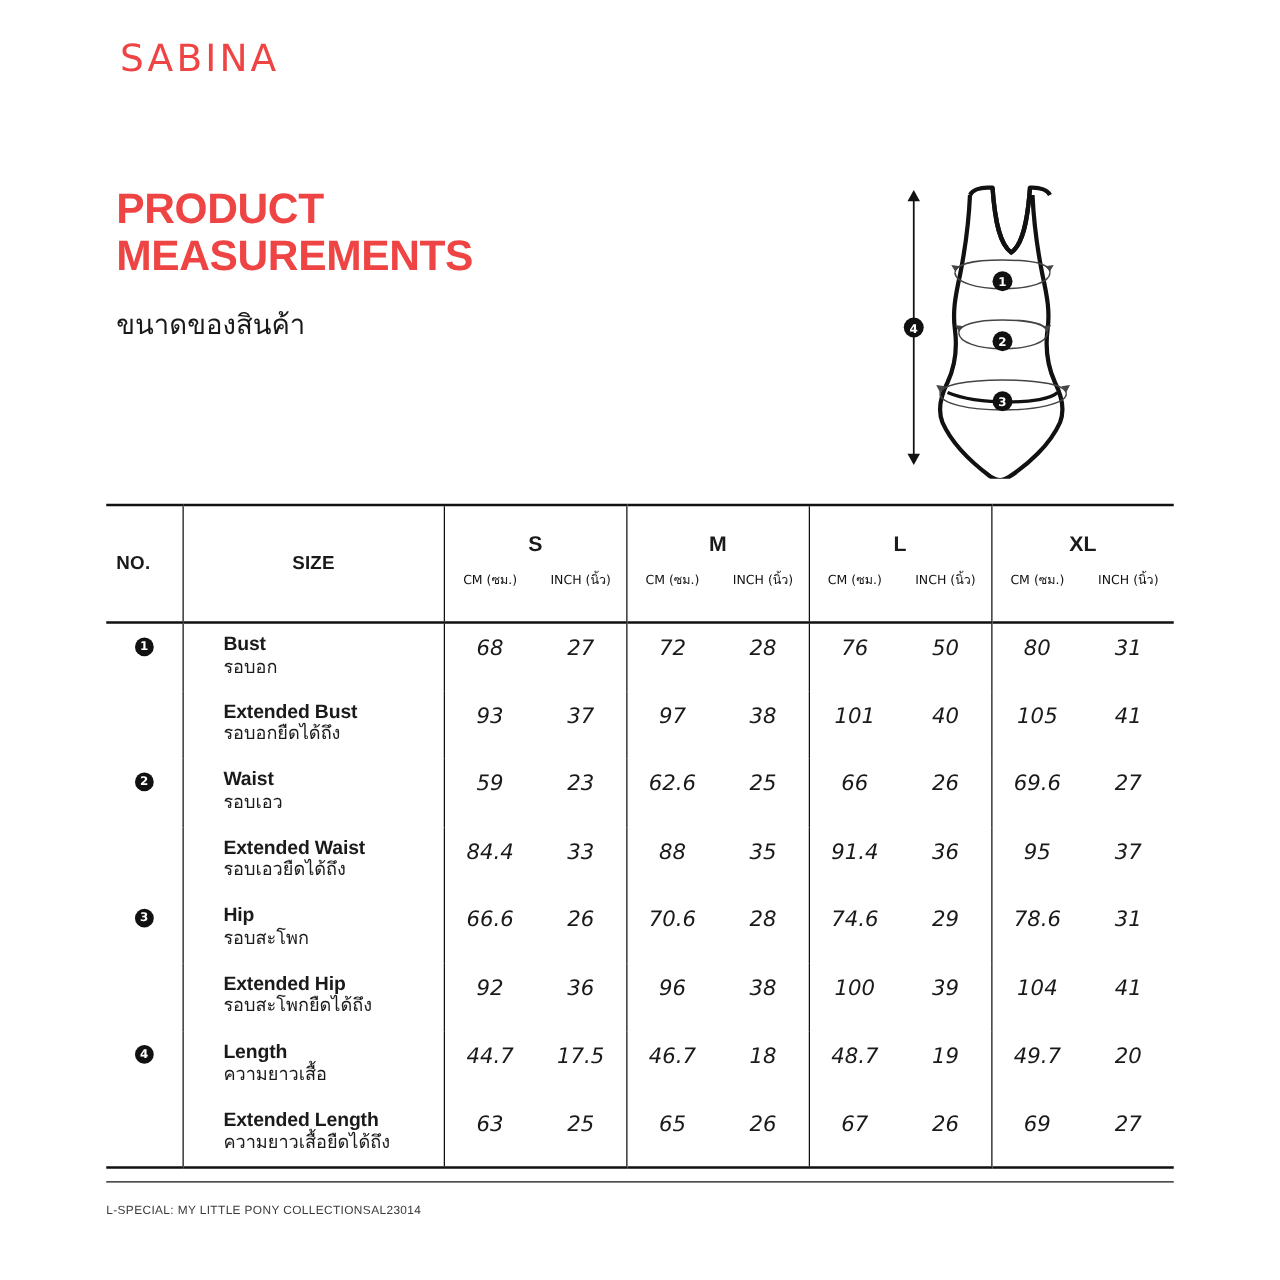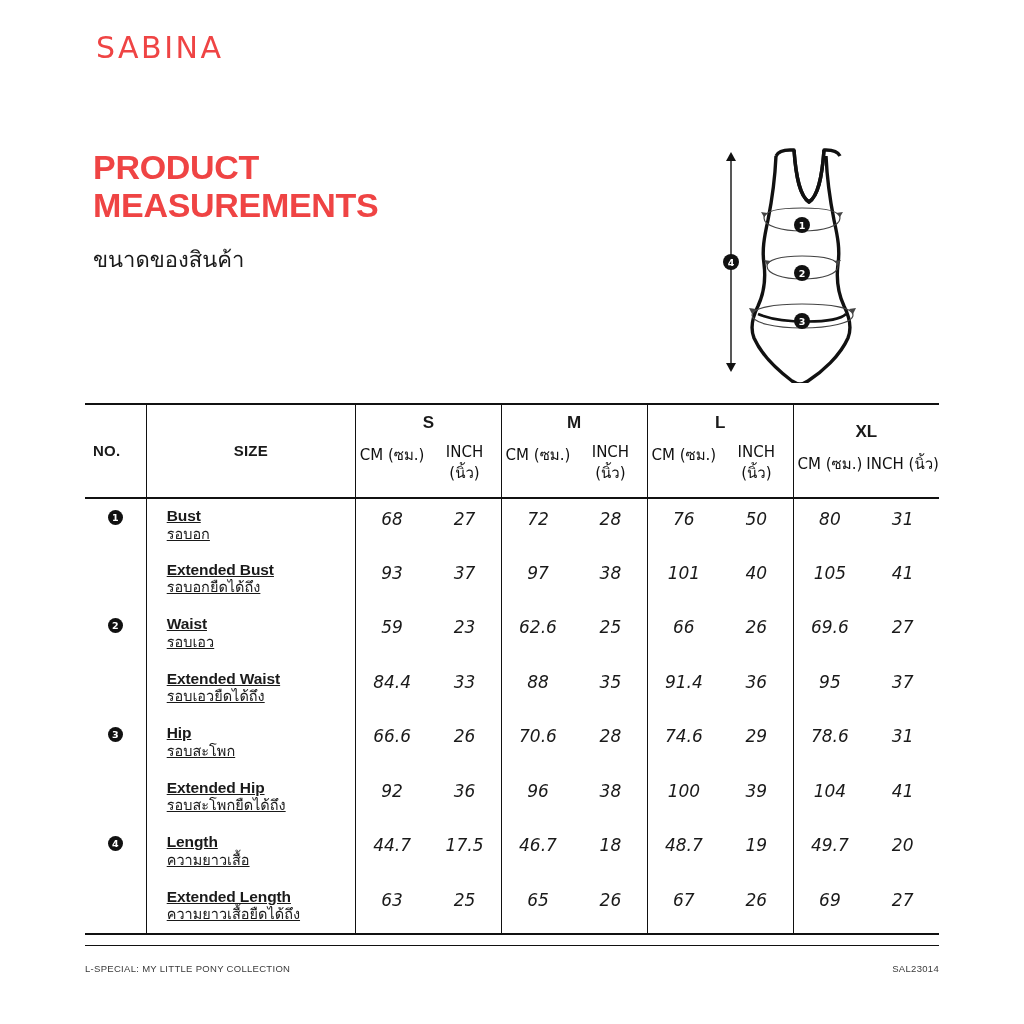--- a/index.html
+++ b/index.html
@@ -50,56 +50,56 @@
   th.col-no .lbl, th.col-size .lbl {
     font-size:15px; font-weight:bold; letter-spacing:0.2px;
   }
   th.col-no { text-align:left; padding-left:8px; vertical-align:middle; }
   th.col-size { text-align:center; vertical-align:middle; }
 
   th.sz { vertical-align:middle; padding-bottom:4px; }
   .sz-name { font-size:17px; font-weight:bold; text-align:center; line-height:1; }
   .sz-units {
     display:flex; margin-top:12px;
-    font-size:15px; font-weight:400; color:#111;
+    font-size:10px; font-weight:400; color:#111;
     font-family:"DejaVu Sans",sans-serif;
   }
   .sz-units span { flex:1; text-align:center; }
 
   tbody td { vertical-align:top; padding:0; }
   tbody tr { height:54.5px; }
 
   td.c-no { text-align:center; vertical-align:top; }
   .badge {
     display:inline-block; width:15px; height:15px; line-height:15px;
     border-radius:50%; background:#111; color:#fff;
     font-size:9.5px; font-weight:bold; text-align:center;
     font-family:"DejaVu Sans",sans-serif;
     margin-top:11px;
   }
 
-  td.c-label { padding-left:20px; padding-top:8px;text-decoration:underline; }
+  td.c-label { padding-left:32px; padding-top:8px; }
   .lab-en { font-size:15.5px; font-weight:bold; line-height:1.16; letter-spacing:-0.1px; }
   .lab-th {
     font-size:14.5px; font-weight:400; line-height:1.2;
     font-family:"DejaVu Sans",sans-serif; margin-top:1px;
   }
 
   td.c-val { padding-top:10px;font-style:italic; }
   .val-pair { display:flex; }
   .val-pair span {
     flex:1; text-align:center; font-size:17px; font-weight:400;
     font-family:"DejaVu Sans",sans-serif;
   }
 
   
   .foot-rule { position:absolute; left:85px; top:945px; width:854px; border-top:1px solid #111; }
   .foot {
     position:absolute; left:85px; top:963px; width:854px;
-    display:flex; justify-content:space-between;
+    display:flex; justify-content:flex-start;
     font-size:9.5px; letter-spacing:0.3px; color:#3a3a3a;
     font-family:"Liberation Sans",sans-serif;
   }
 </style>
 </head>
 <body>
 
 <div class="page">
 
   <div class="logo">SABINA</div>

